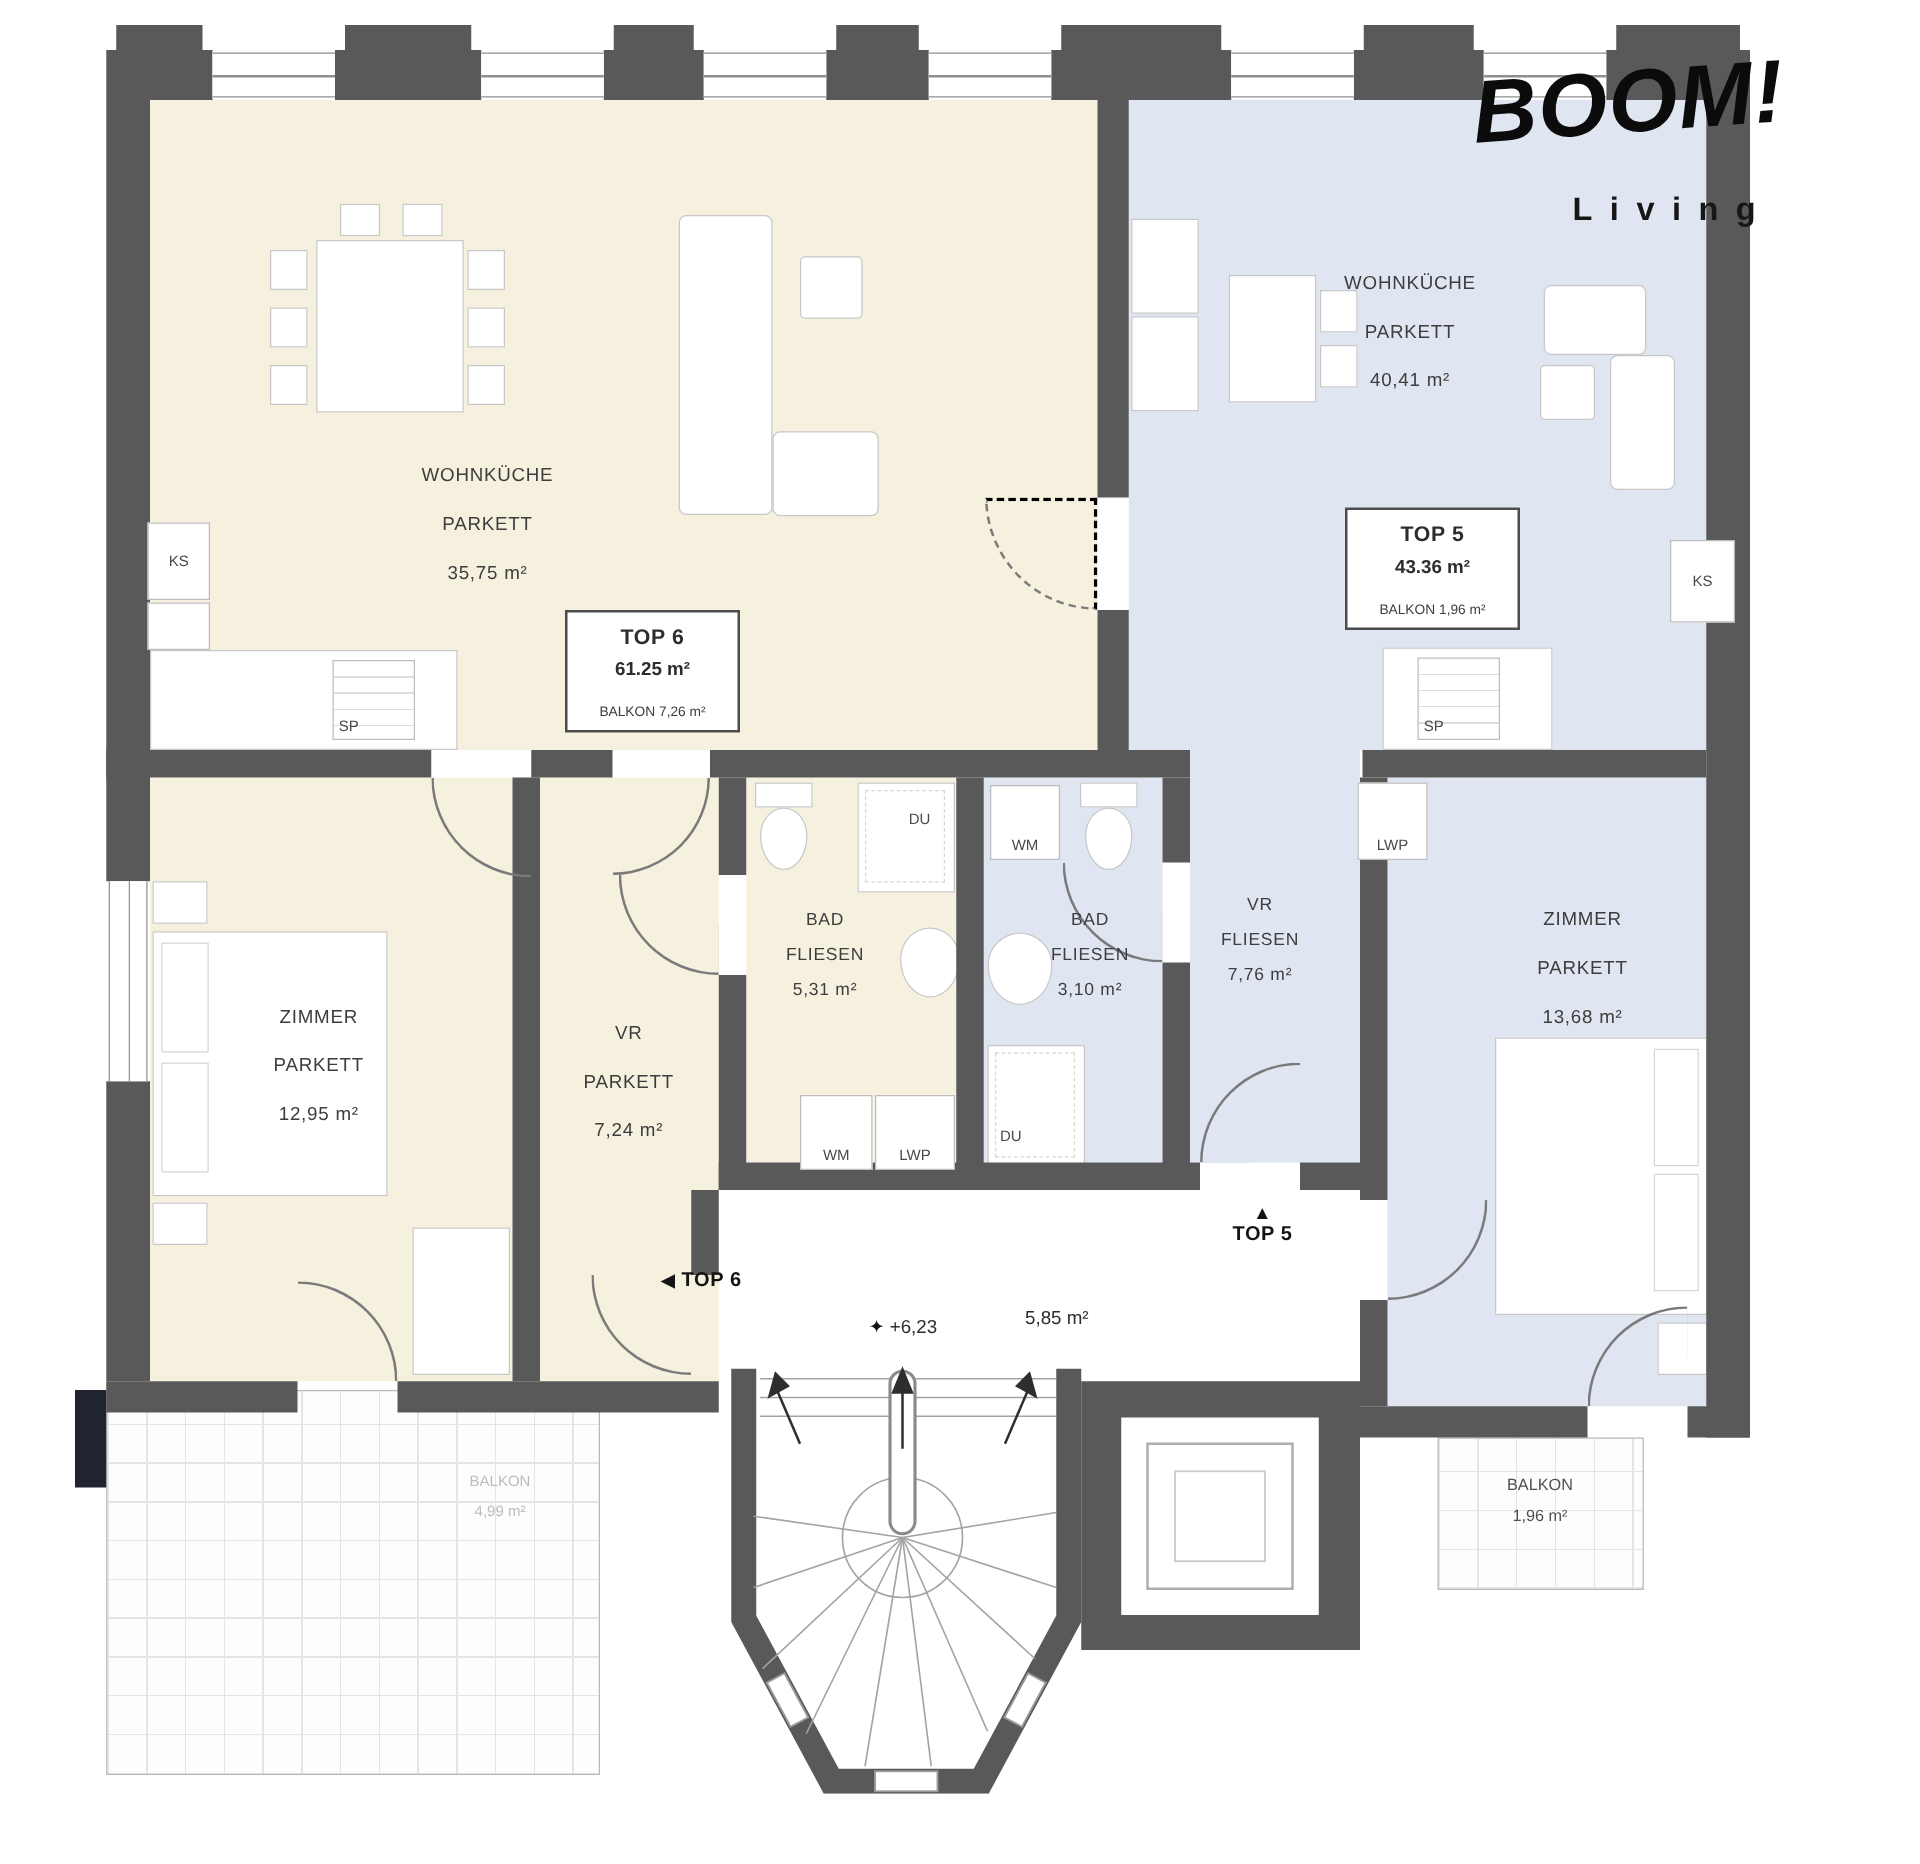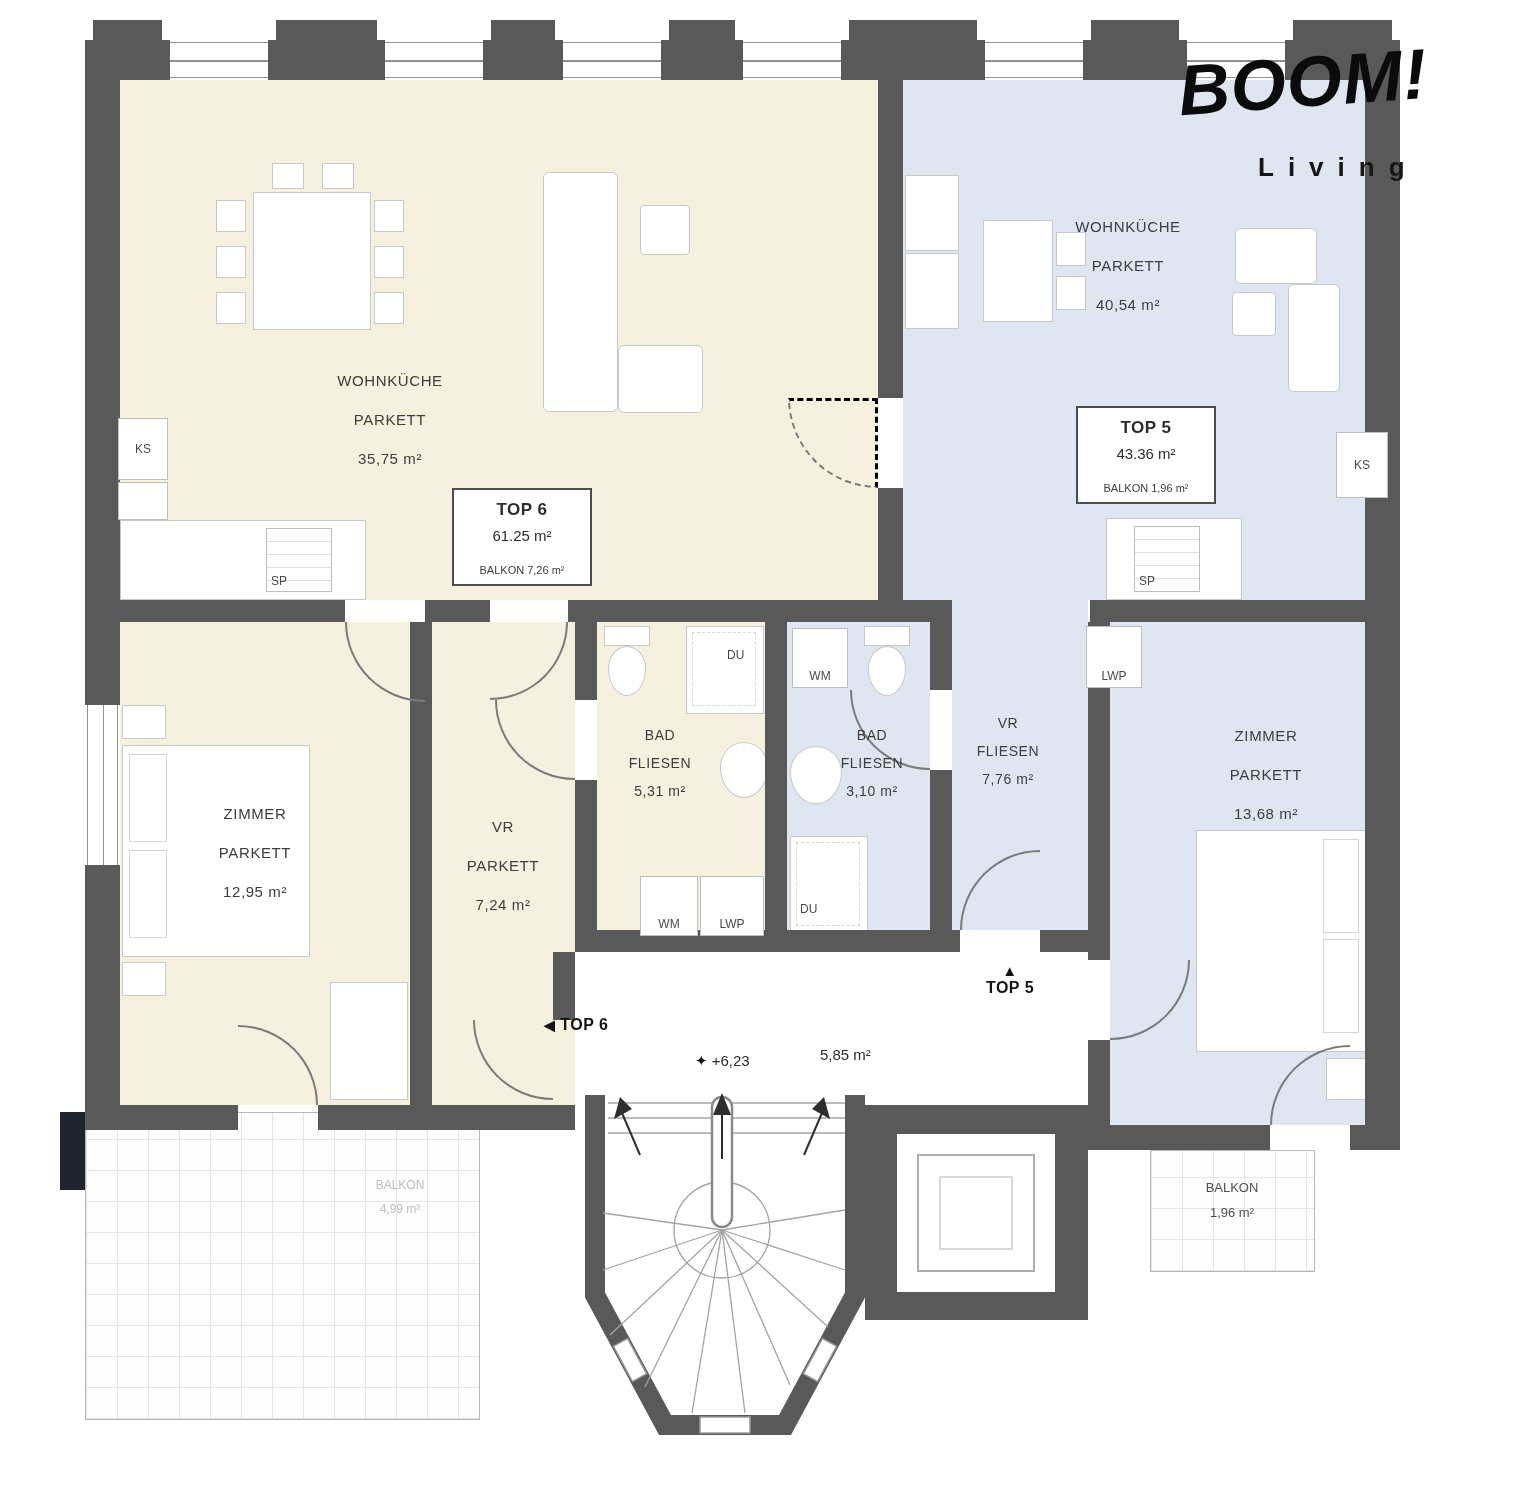--- a/index.html
+++ b/index.html
@@ -35,21 +35,21 @@
 
   .unit-label { position:absolute; font-size:12px; color:#4a4a4a; z-index:4; }
 
   .rlabel { position:absolute; text-align:center; color:#3d3d3d; font-size:15px; letter-spacing:.6px; z-index:4; }
   .rlabel > div { margin-bottom:22px; }
   .rlabel.tight { font-size:14px; }
   .rlabel.tight > div { margin-bottom:12px; }
 
   .infobox { position:absolute; z-index:4; background:#fff; border:2px solid #4c4c4c; text-align:center; padding:10px 6px 8px; }
   .infobox .t { font-weight:bold; font-size:17px; letter-spacing:.5px; color:#2d2d2d; margin-bottom:7px; }
-  .infobox .a { font-weight:normal; font-size:15px; color:#2d2d2d; margin-bottom:7px; }
+  .infobox .a { font-weight:bold; font-size:15px; color:#2d2d2d; margin-bottom:7px; }
   .infobox .b { font-size:11px; color:#3d3d3d;margin-top:20px; }
 
   .balcony { position:absolute; z-index:0; background-color:#fdfdfd; border:1.5px solid #b8b8b8;
              background-image:repeating-linear-gradient(0deg,#e4e4e4 0 1px,transparent 1px 31px),
                               repeating-linear-gradient(90deg,#e4e4e4 0 1px,transparent 1px 31px); }
   .blabel { position:absolute; z-index:4; text-align:center; }
   .blabel.faint { color:#bdbdbd; font-size:12px; }
   .blabel.faint > div { margin-bottom:10px; }
   .blabel.dark { color:#4f4f4f; font-size:13px; }
   .blabel.dark > div { margin-bottom:10px; }
@@ -263,21 +263,21 @@
   <div class="door pivot-br" style="left:1270px;top:1045px;width:80px;height:80px"></div>
 
   <div class="rlabel" style="left:290px;top:372px;width:200px">
     <div>WOHNKÜCHE</div>
     <div>PARKETT</div>
     <div>35,75 m²</div>
   </div>
   <div class="rlabel" style="left:1028px;top:218px;width:200px">
     <div>WOHNKÜCHE</div>
     <div>PARKETT</div>
-    <div>40,54 m²</div>
+    <div>40,41 m²</div>
   </div>
   <div class="rlabel" style="left:155px;top:805px;width:200px">
     <div>ZIMMER</div>
     <div>PARKETT</div>
     <div>12,95 m²</div>
   </div>
   <div class="rlabel" style="left:423px;top:818px;width:160px">
     <div>VR</div>
     <div>PARKETT</div>
     <div>7,24 m²</div>
@@ -312,21 +312,21 @@
     <div class="t">TOP 5</div>
     <div class="a">43.36 m²</div>
     <div class="b">BALKON 1,96 m²</div>
   </div>
 
   <div class="stair-note" style="left:820px;top:1046px;font-size:15px">5,85 m²</div>
   <div class="stair-note" style="left:695px;top:1052px;font-size:15px">
     <span class="icon-glyph">✦</span>
     <span>+6,23</span>
   </div>
-  <div class="entry-tag" style="left:544px;top:1016px">
+  <div class="entry-tag" style="left:529px;top:1016px">
     <span class="icon-glyph" style="font-size:14px">◀</span>
     <span>TOP 6</span>
   </div>
   <div class="entry-tag" style="left:965px;top:962px;width:90px;text-align:center">
     <div class="icon-glyph" style="font-size:15px">▲</div>
     <div>TOP 5</div>
   </div>
 
   <div class="blabel faint" style="left:330px;top:1178px;width:140px">
     <div>BALKON</div>

